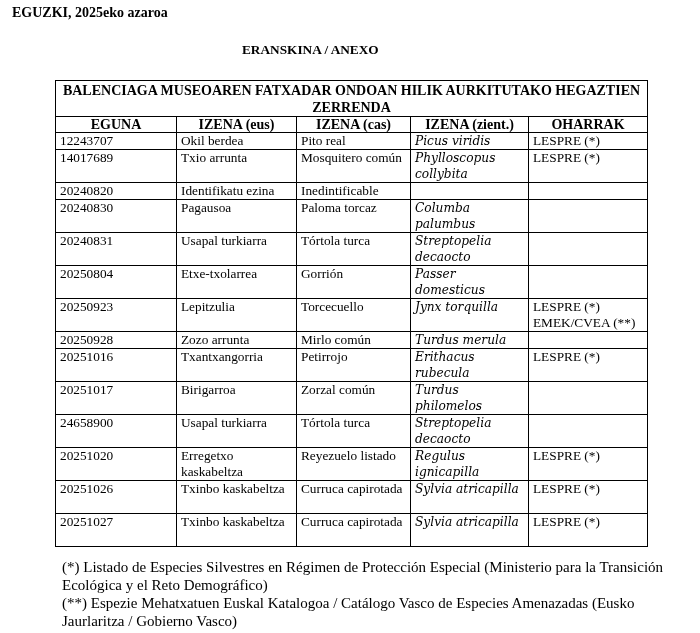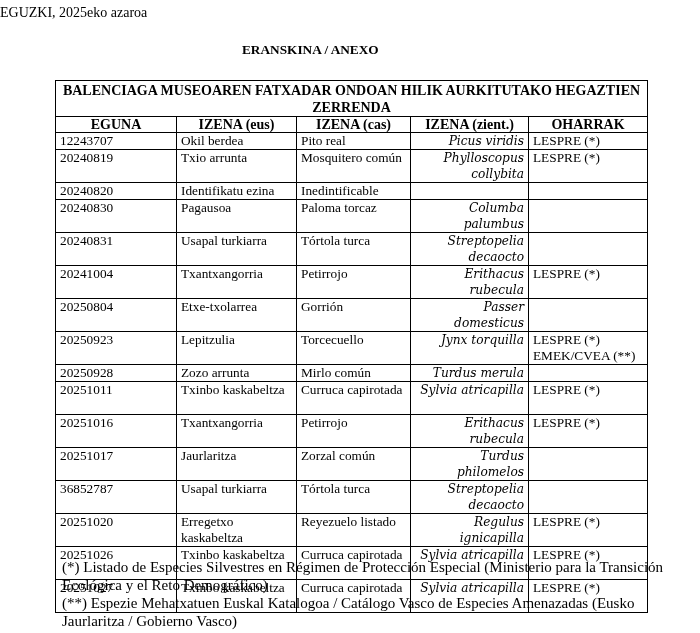--- a/index.html
+++ b/index.html
@@ -2,22 +2,22 @@
 <html><head>
 <meta charset="utf-8">
 <style>
   html, body { margin: 0; padding: 0; background: #ffffff; }
   body {
     width: 700px; height: 633px; position: relative; overflow: hidden;
     font-family: "Liberation Serif", "DejaVu Serif", serif;
     color: #000000; font-size: 13.3px;
   }
   .page-header {
-    position: absolute; left: 0; top: 5px;
-    font-weight: normal; font-size: 14px;
+    position: absolute; left: 12px; top: 5px;
+    font-weight: bold; font-size: 14px;
   }
   .annex-title {
     position: absolute; left: 242px; top: 42px;
     font-weight: bold; font-size: 13.3px;
   }
   table.birds {
     position: absolute; left: 55px; top: 80px;
     border-collapse: collapse; width: 592px; table-layout: fixed;
   }
   table.birds td, table.birds th {
@@ -34,21 +34,20 @@
     line-height: 17px; padding: 1px 4px 0 4px;
   }
   table.birds th.col-head {
     text-align: center; font-weight: bold; font-size: 14px;
     line-height: 15px; padding: 0 4px;
   }
   table.birds td.sci {
     font-style: italic;
     font-family: "DejaVu Serif", "Liberation Serif", serif;
     font-size: 12.2px;
-    text-align: right;
   }
   tr.h1 td { height: 16px; }
   tr.h2 td { height: 32px; }
   .footnotes {
     position: absolute; left: 62px; top: 558px; width: 630px;
     font-size: 15px; line-height: 18px;
   }
   .footnotes p { margin: 0; }
 </style>
 </head>
@@ -81,21 +80,21 @@
       <tr class="h1">
         <td>12243707</td>
         <td>Okil berdea</td>
         <td>Pito real</td>
         <td class="sci">Picus viridis</td>
         <td>
           <div>LESPRE (*)</div>
         </td>
       </tr>
       <tr class="h2">
-        <td>20240819</td>
+        <td>14017689</td>
         <td>Txio arrunta</td>
         <td>Mosquitero común</td>
         <td class="sci">Phylloscopus collybita</td>
         <td>
           <div>LESPRE (*)</div>
         </td>
       </tr>
       <tr class="h1">
         <td>20240820</td>
         <td>Identifikatu ezina</td>
@@ -116,29 +115,20 @@
       </tr>
       <tr class="h2">
         <td>20240831</td>
         <td>Usapal turkiarra</td>
         <td>Tórtola turca</td>
         <td class="sci">Streptopelia decaocto</td>
         <td>
           <div></div>
         </td>
       </tr>
-      <tr class="h2">
-        <td>20241004</td>
-        <td>Txantxangorria</td>
-        <td>Petirrojo</td>
-        <td class="sci">Erithacus rubecula</td>
-        <td>
-          <div>LESPRE (*)</div>
-        </td>
-      </tr>
       <tr class="h1">
         <td>20250804</td>
         <td>Etxe-txolarrea</td>
         <td>Gorrión</td>
         <td class="sci">Passer domesticus</td>
         <td>
           <div></div>
         </td>
       </tr>
       <tr class="h2">
@@ -154,48 +144,39 @@
       <tr class="h1">
         <td>20250928</td>
         <td>Zozo arrunta</td>
         <td>Mirlo común</td>
         <td class="sci">Turdus merula</td>
         <td>
           <div></div>
         </td>
       </tr>
       <tr class="h2">
-        <td>20251011</td>
-        <td>Txinbo kaskabeltza</td>
-        <td>Curruca capirotada</td>
-        <td class="sci">Sylvia atricapilla</td>
-        <td>
-          <div>LESPRE (*)</div>
-        </td>
-      </tr>
-      <tr class="h2">
         <td>20251016</td>
         <td>Txantxangorria</td>
         <td>Petirrojo</td>
         <td class="sci">Erithacus rubecula</td>
         <td>
           <div>LESPRE (*)</div>
         </td>
       </tr>
       <tr class="h1">
         <td>20251017</td>
-        <td>Jaurlaritza</td>
+        <td>Birigarroa</td>
         <td>Zorzal común</td>
         <td class="sci">Turdus philomelos</td>
         <td>
           <div></div>
         </td>
       </tr>
       <tr class="h2">
-        <td>36852787</td>
+        <td>24658900</td>
         <td>Usapal turkiarra</td>
         <td>Tórtola turca</td>
         <td class="sci">Streptopelia decaocto</td>
         <td>
           <div></div>
         </td>
       </tr>
       <tr class="h2">
         <td>20251020</td>
         <td>Erregetxo kaskabeltza</td>

